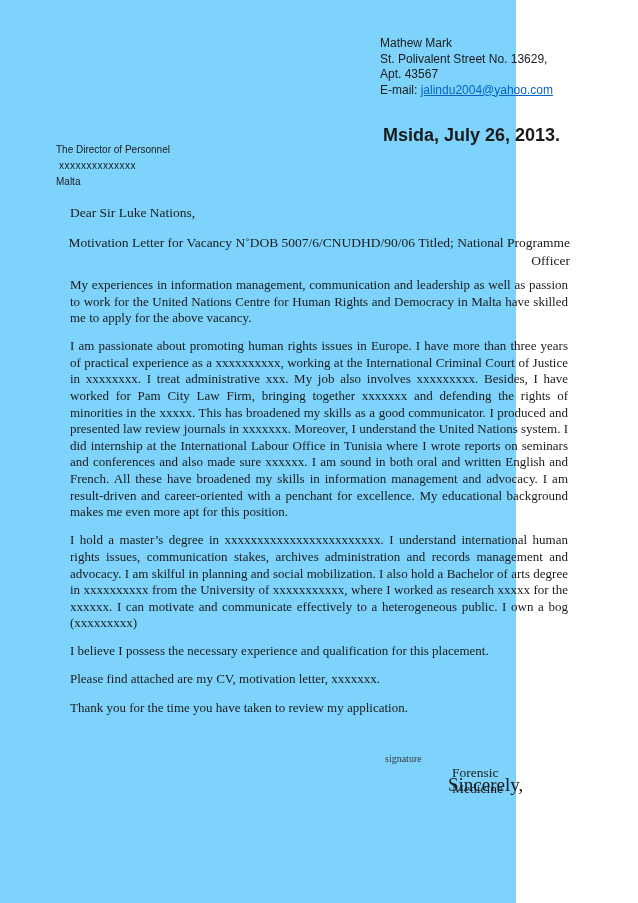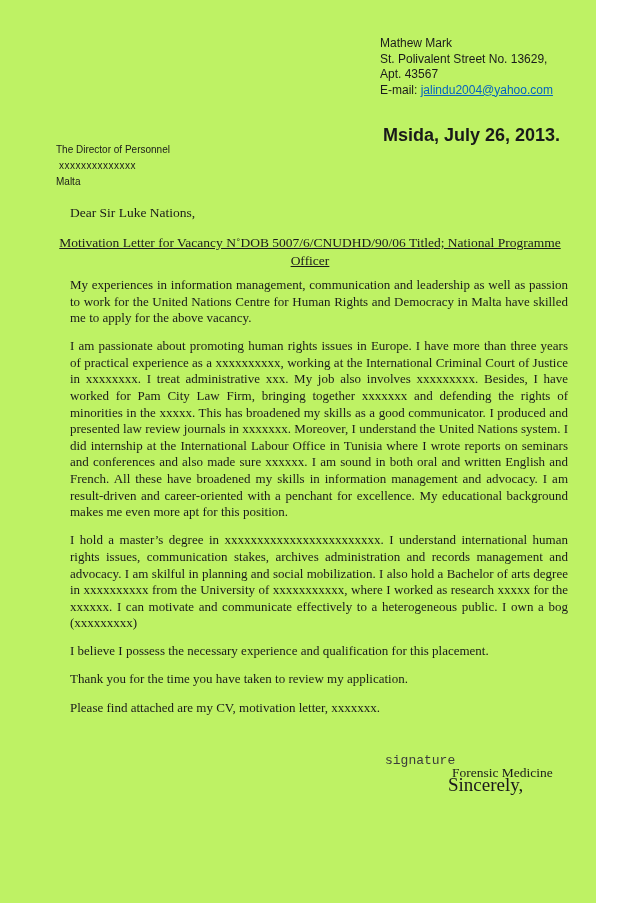--- a/index.html
+++ b/index.html
@@ -6,22 +6,22 @@
   html, body { background: #ffffff; }
   body {
     width: 638px; height: 903px;
     font-family: "Liberation Serif", serif;
     color: #1a1a1a;
     position: relative;
     overflow: hidden;
   }
   .page {
     position: relative;
-    width: 596px; height: 903px;
-    background: #bef264;
+    width: 516px; height: 903px;
+    background: #7dd3fc;
   }
   
   .sender {
     position: absolute; left: 380px; top: 36px;
     font-family: "Liberation Sans", sans-serif;
     font-size: 12px; line-height: 15.5px;
     color: #1a1a1a;
     white-space: nowrap;
   }
   .sender a {
@@ -40,41 +40,40 @@
     font-family: Liberation Sans, sans-serif;
     font-size: 10px; line-height: 16px;
   }
   .recipient .indent { padding-left: 3px; letter-spacing: 0.5px; }
   
   .salutation {
     position: absolute; left: 70px; top: 205px;
     font-size: 13.5px;
   }
   .subject {
-    position: absolute; left: 59px; top: 234px; width: 502px;
-    text-align: center;
-    text-decoration: underline;
+    position: absolute; left: 68px; top: 234px; width: 502px;
+    text-align: right;
     font-size: 13.5px; line-height: 17.5px;
   }
   .letter-body {
     position: absolute; left: 70px; top: 277px; width: 498px;
     font-size: 13px; line-height: 16.6px;
   }
   .letter-body p {
     text-align: justify;
     margin-bottom: 11.5px;
   }
   .closing-valediction {
     position: absolute; left: 448px; top: 774px;
     font-size: 19px;
   }
   .closing-signature-note {
     position: absolute; left: 385px; top: 753px;
-    font-family: Liberation Mono, monospace;
-    font-size: 13px; color: #3b3b3b;
+    font-family: Liberation Serif, serif;
+    font-size: 10px; color: #3b3b3b;
   }
   .closing-signed-name {
     position: absolute; left: 452px; top: 765px;
     font-size: 13.5px;
   }
 </style>
 </head>
 <body>
 
 <div class="page">
@@ -99,21 +98,21 @@
 
   <div class="salutation">Dear Sir Luke Nations,</div>
 
   <div class="subject">Motivation Letter for Vacancy N˚DOB 5007/6/CNUDHD/90/06 Titled; National Programme Officer</div>
 
   <div class="letter-body">
     <p>My experiences in information management, communication and leadership as well as passion to work for the United Nations Centre for Human Rights and Democracy in Malta have skilled me to apply for the above vacancy.</p>
     <p>I am passionate about promoting human rights issues in Europe. I have more than three years of practical experience as a xxxxxxxxxx, working at the International Criminal Court of Justice in xxxxxxxx. I treat administrative xxx. My job also involves xxxxxxxxx. Besides, I have worked for Pam City Law Firm, bringing together xxxxxxx and defending the rights of minorities in the xxxxx. This has broadened my skills as a good communicator. I produced and presented law review journals in xxxxxxx. Moreover, I understand the United Nations system. I did internship at the International Labour Office in Tunisia where I wrote reports on seminars and conferences and also made sure xxxxxx. I am sound in both oral and written English and French. All these have broadened my skills in information management and advocacy. I am result-driven and career-oriented with a penchant for excellence. My educational background makes me even more apt for this position.</p>
     <p>I hold a master’s degree in xxxxxxxxxxxxxxxxxxxxxxxx. I understand international human rights issues, communication stakes, archives administration and records management and advocacy. I am skilful in planning and social mobilization. I also hold a Bachelor of arts degree in xxxxxxxxxx from the University of xxxxxxxxxxx, where I worked as research xxxxx for the xxxxxx. I can motivate and communicate effectively to a heterogeneous public. I own a bog (xxxxxxxxx)</p>
     <p>I believe I possess the necessary experience and qualification for this placement.</p>
+    <p>Please find attached are my CV, motivation letter, xxxxxxx.</p>
     <p>Thank you for the time you have taken to review my application.</p>
-    <p>Please find attached are my CV, motivation letter, xxxxxxx.</p>
   </div>
 
   <div class="closing-valediction">Sincerely,</div>
   <div class="closing-signature-note">signature</div>
   <div class="closing-signed-name">Forensic Medicine</div>
 
 </div>
 
 </body></html>

